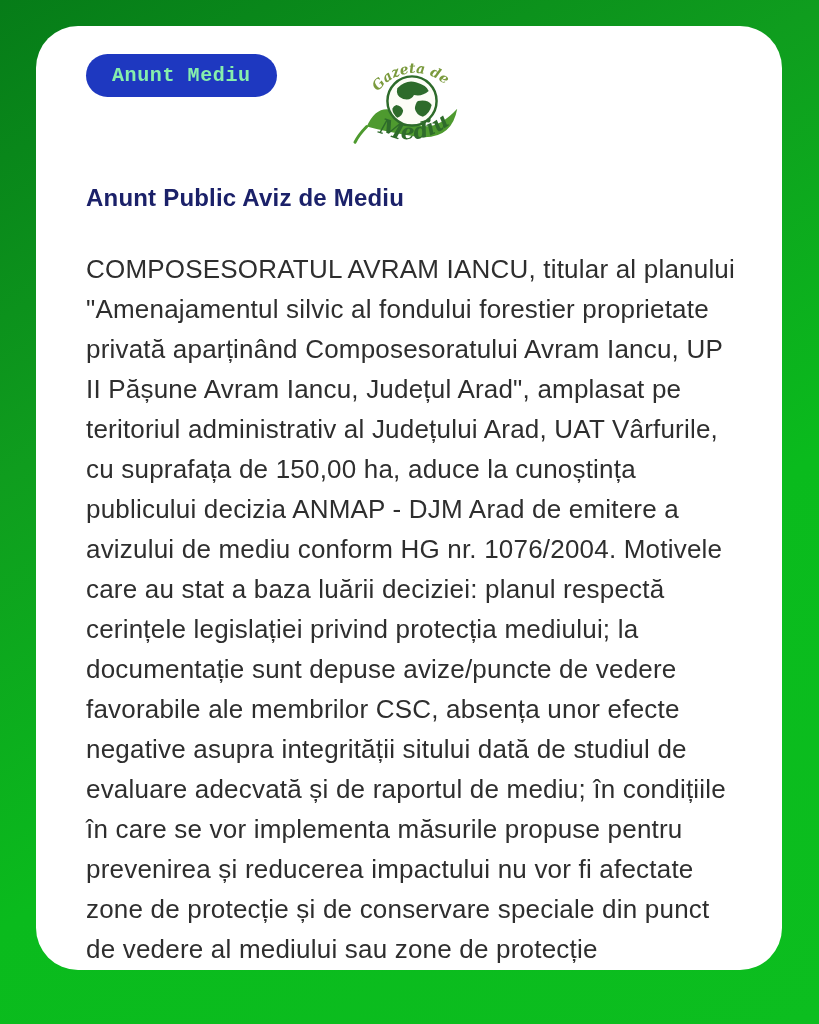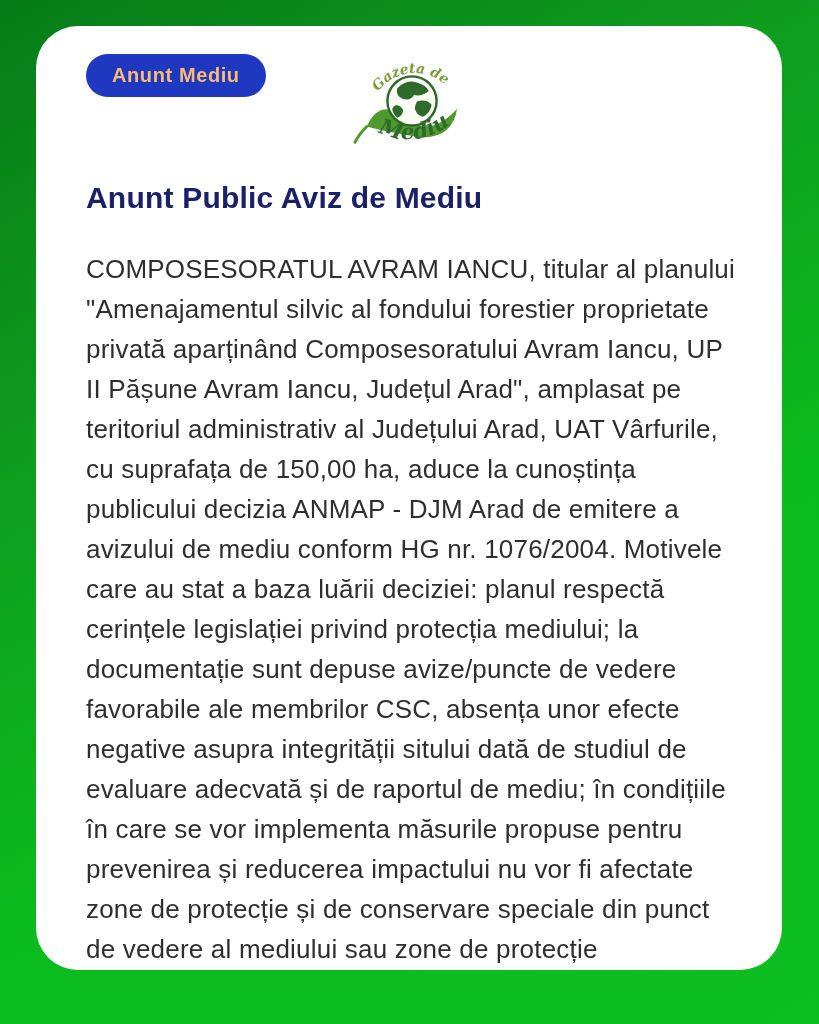--- a/index.html
+++ b/index.html
@@ -21,46 +21,46 @@
     padding: 14px 44px 0 50px;
   }
   .card-header {
     position: relative;
     height: 122px;
   }
   .badge {
     position: absolute;
     left: 0; top: 14px;
     background: #1e38c0;
-    color: #fdba74;
+    color: #86efac;
     border: none;
     border-radius: 24px;
     padding: 10px 26px;
     font-size: 20px;
     font-weight: 700;
     letter-spacing: 0.6px;
-    font-family: Liberation Sans, sans-serif;
+    font-family: Liberation Mono, monospace;
     cursor: pointer;
   }
   .logo {
     position: absolute;
     left: 50%; top: 0;
     transform: translateX(-50%);
     width: 118px; height: 116px;
     cursor: pointer;
   }
   .logo-arc-text {
     font-family: "DejaVu Serif", serif;
     font-style: italic;
     font-weight: 700;
   }
   h1.title {
     margin-top: 10px;
     color: #1b2169;
-    font-size: 30px;
+    font-size: 24px;
     line-height: 51px;
     font-weight: 700;
     letter-spacing: 0.2px;
   }
   h1.title span { display: block; }
   .body-text {
     margin-top: 26px;
     color: #2e2e2e;
     font-size: 26px;
     line-height: 40px;

